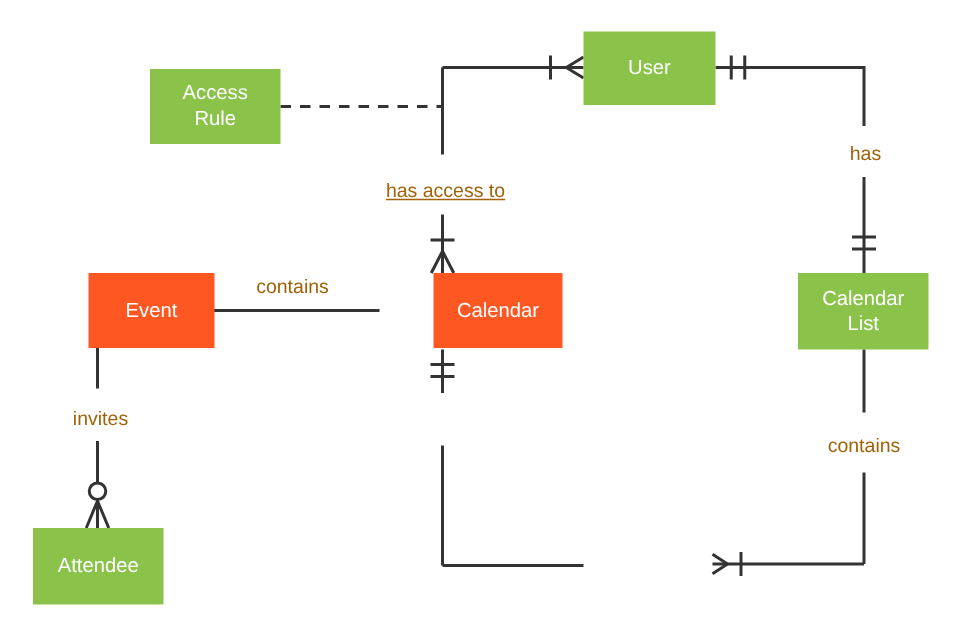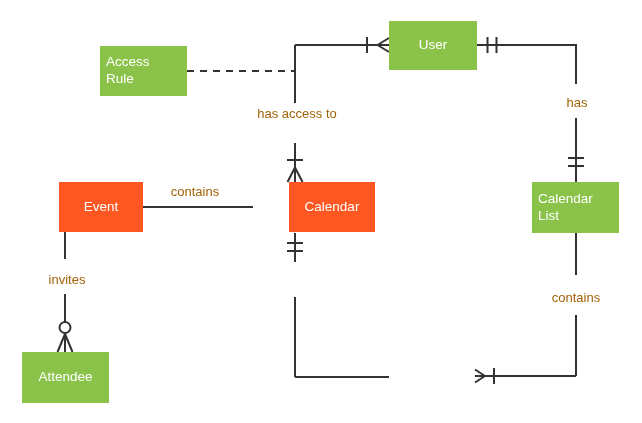--- a/index.html
+++ b/index.html
@@ -18,21 +18,21 @@
   .wires {
     position: absolute;
     left: 0; top: 0;
     width: 642px; height: 423px;
   }
   .entity {
     position: absolute;
     display: flex;
     align-items: center;
     justify-content: center;
-    text-align: left;
+    text-align: center;
     color: #ffffff;
     font-size: 13.5px;
     font-weight: 500;
     line-height: 1.25;
     padding: 0 6px;
     box-sizing: border-box;
   }
   .entity.orange { background: #FF5722; margin-left: 36px; }
   .entity.green  { background: #8BC34A; }
 
@@ -50,21 +50,21 @@
   #ent-event    { left: 23px;  top: 182px; width: 84px; height: 50px; }
   #ent-calendar { left: 253px; top: 182px; width: 86px; height: 50px; }
   #ent-access   { left: 100px; top: 46px;  width: 87px; height: 50px; }
   #ent-user     { left: 389px; top: 21px;  width: 88px; height: 49px; }
   #ent-callist  { left: 532px; top: 182px; width: 87px; height: 51px; }
   #ent-calentry { left: 389px; top: 353px; width: 86px; height: 49px; }
   #ent-attendee { left: 22px;  top: 352px; width: 87px; height: 51px; }
 
   
   #lbl-contains-top { left: 195px; top: 191px; }
-  #lbl-has-access   { left: 297px; top: 113px; }
+  #lbl-has-access   { left: 297px; top: 127px; text-decoration: underline; }
   #lbl-has          { left: 577px; top: 102px; }
   #lbl-contains-rt  { left: 576px; top: 297px; }
   #lbl-references   { left: 293px; top: 283px; }
   #lbl-invites      { left: 67px;  top: 279px; }
 </style>
 </head>
 <body>
 
 <div class="canvas">
 

